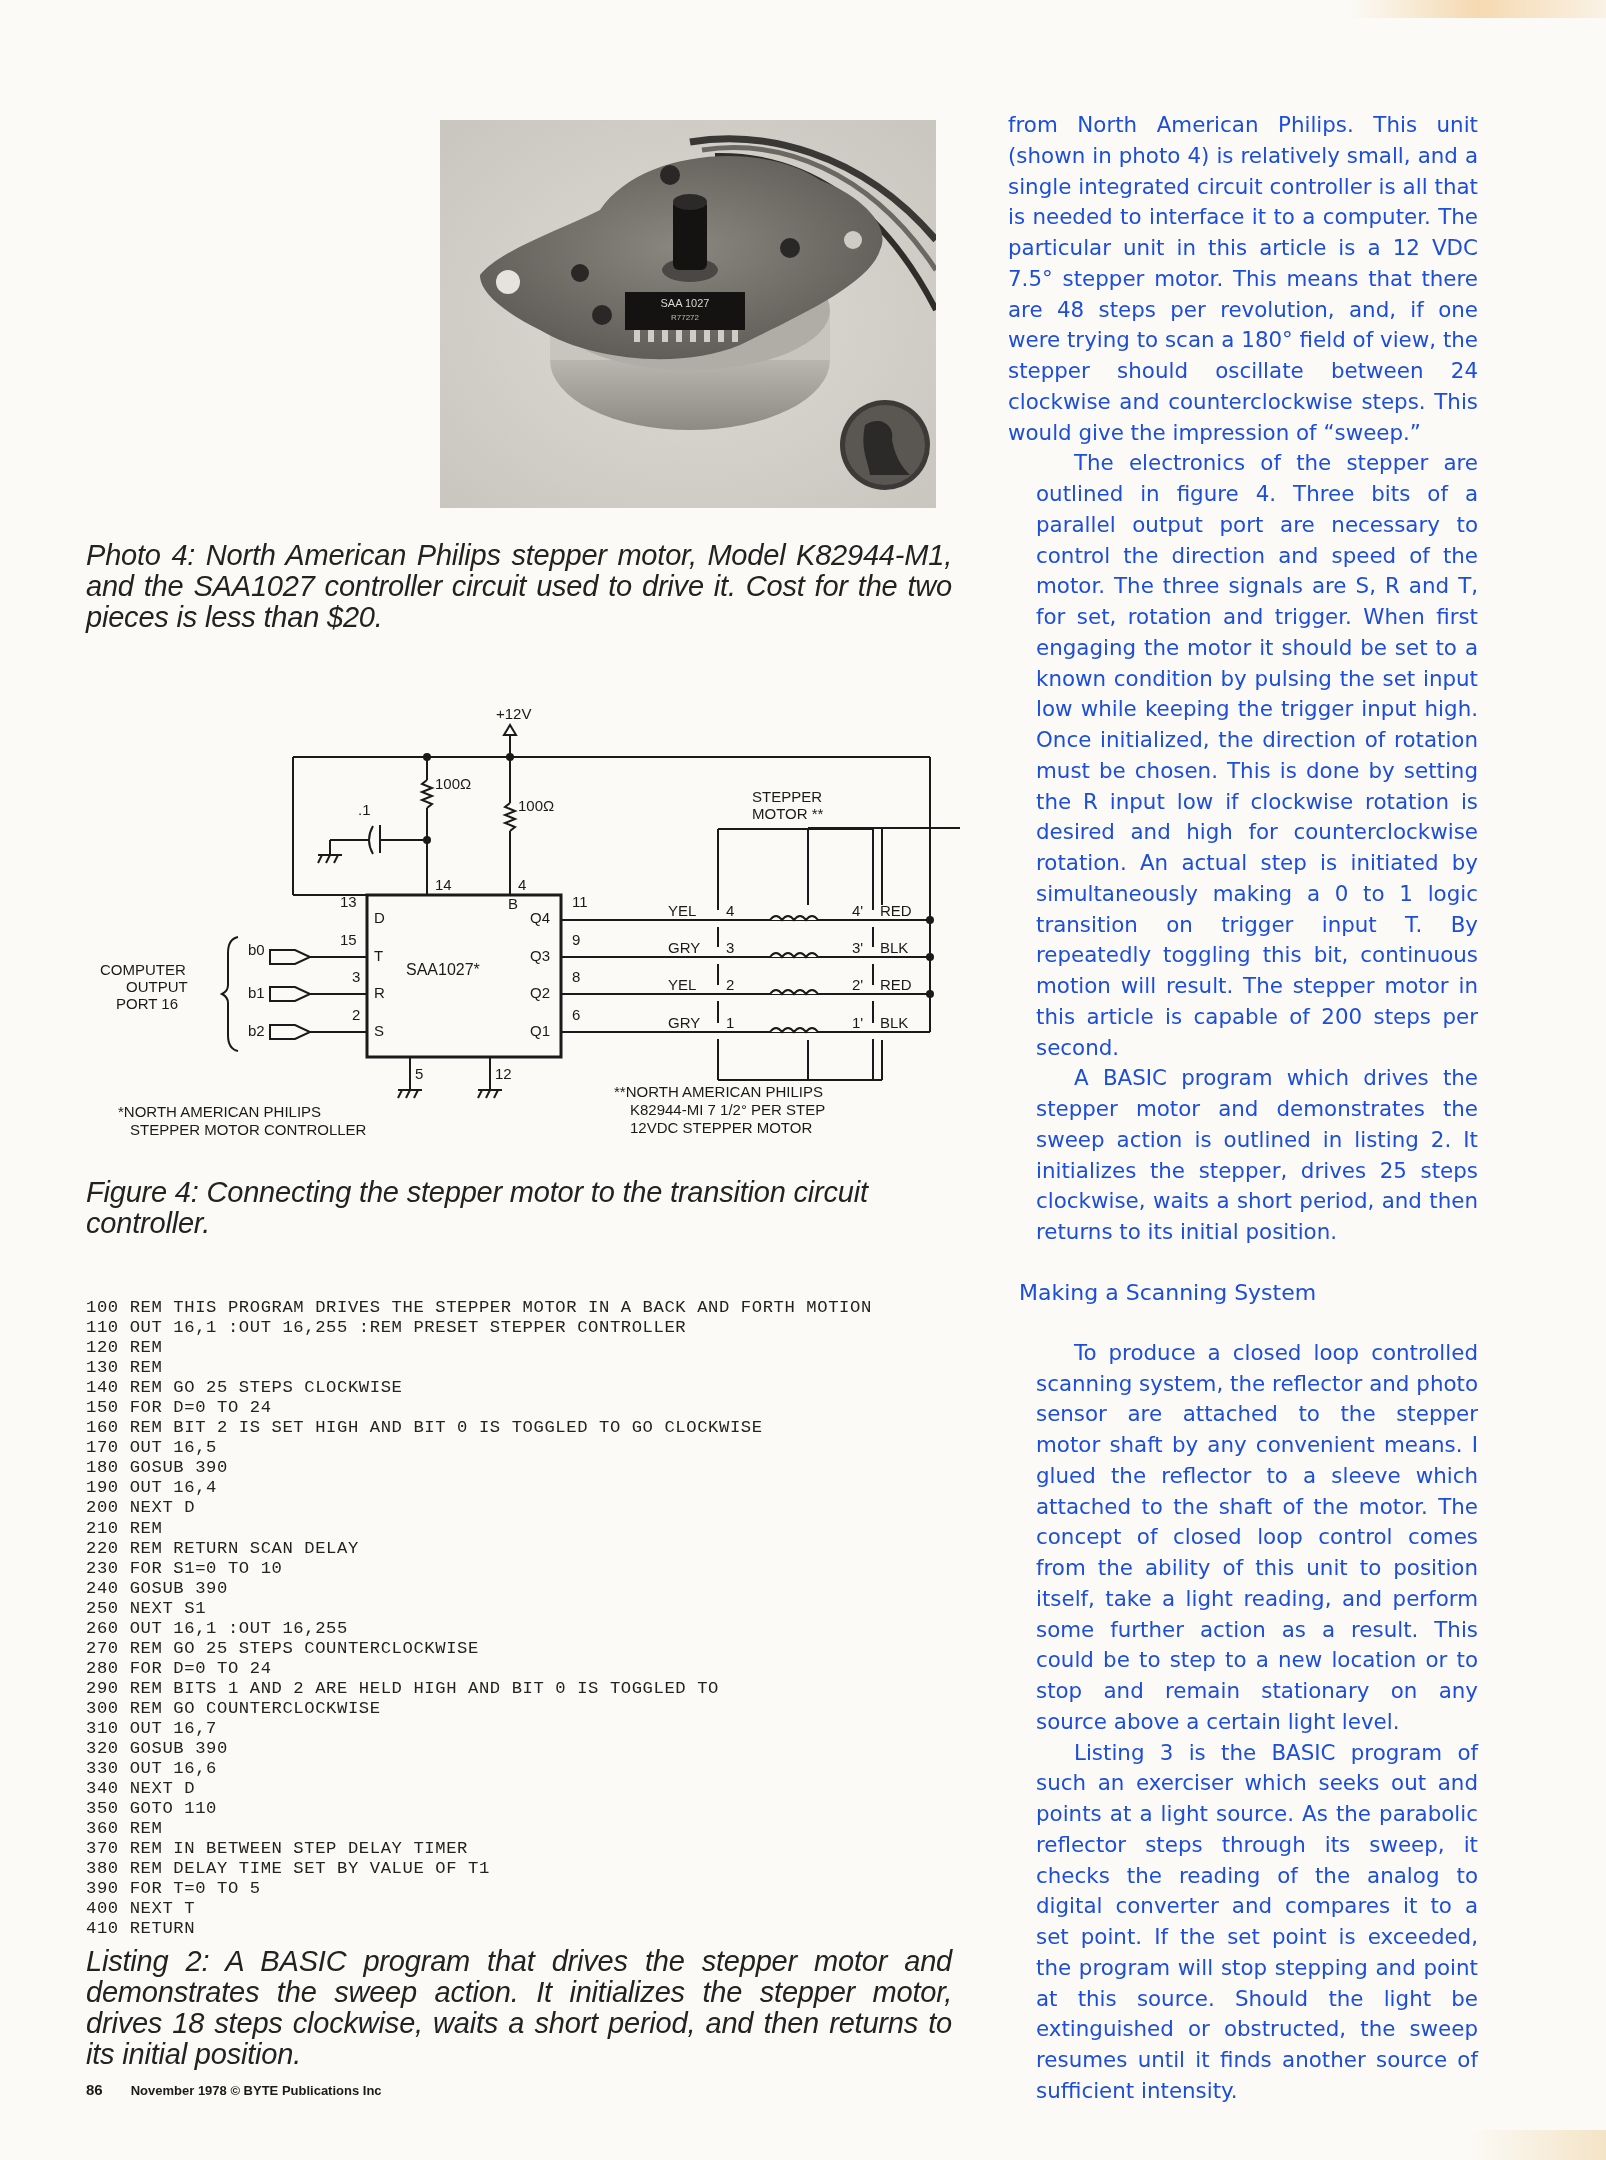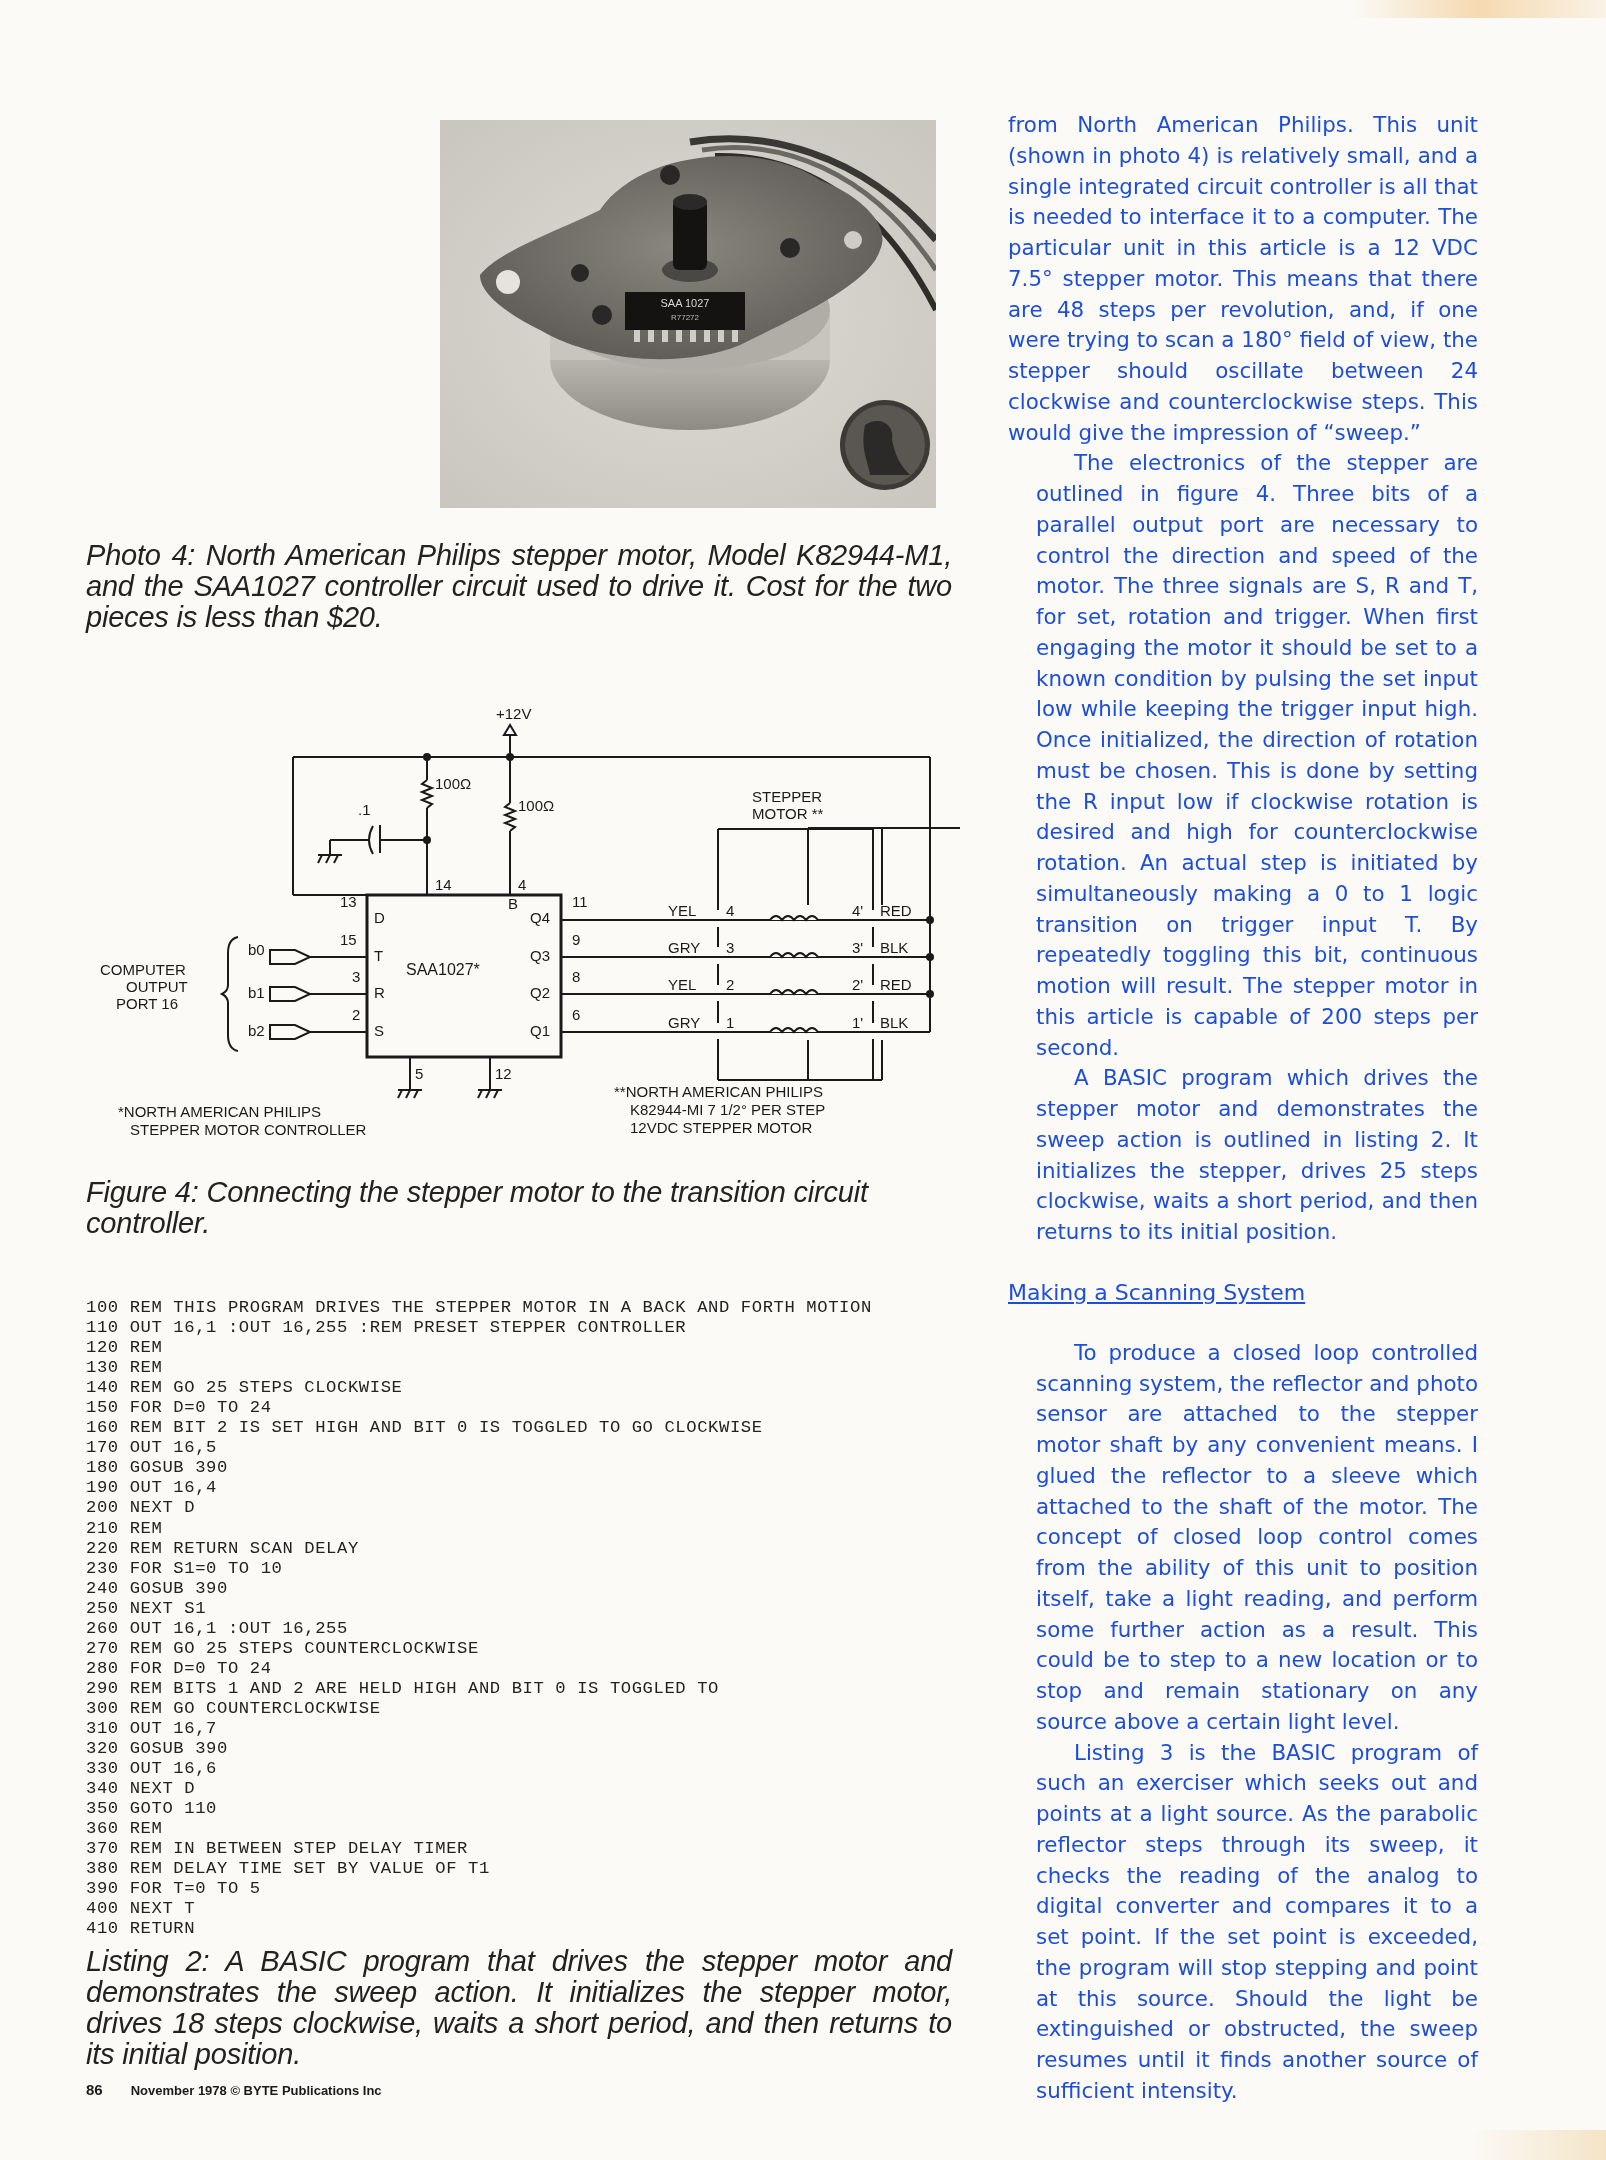--- a/index.html
+++ b/index.html
@@ -33,21 +33,21 @@
   .listing { position:absolute; left:86px; top:1270px; width:880px;
     font-family:"Liberation Mono", monospace; font-size:17.2px; line-height:20.05px;
     color:#222; white-space:pre; letter-spacing:0.6px;margin-top:28px; }
   .listing .line { display:block; height:20.05px; }
 
   
   .col-right { position:absolute; left:1008px; top:110px; width:470px;
     font-family:"DejaVu Sans", sans-serif; font-size:21.4px; line-height:30.75px; color:#1d4ed8; }
   .col-right p { margin:0; text-align:justify; }
   .col-right p.indent { text-indent:38px;margin-left:28px; }
-  .col-right h3 { margin:0; font-weight:normal; font-size:22px; line-height:30px;text-decoration:underline; }
+  .col-right h3 { margin:11px; font-weight:normal; font-size:22px; line-height:30px; }
   .sec-head { margin-top:30px !important; margin-bottom:30px !important; }
 
   
   .footer { position:absolute; left:86px; top:2081px; display:flex; align-items:baseline; gap:28px;
     font-family:"Liberation Sans", sans-serif; }
   .footer .pageno { font-size:15px; font-weight:bold; }
   .footer .credit { font-size:13px; font-weight:bold; letter-spacing:0; }
 </style>
 </head>
 <body>

